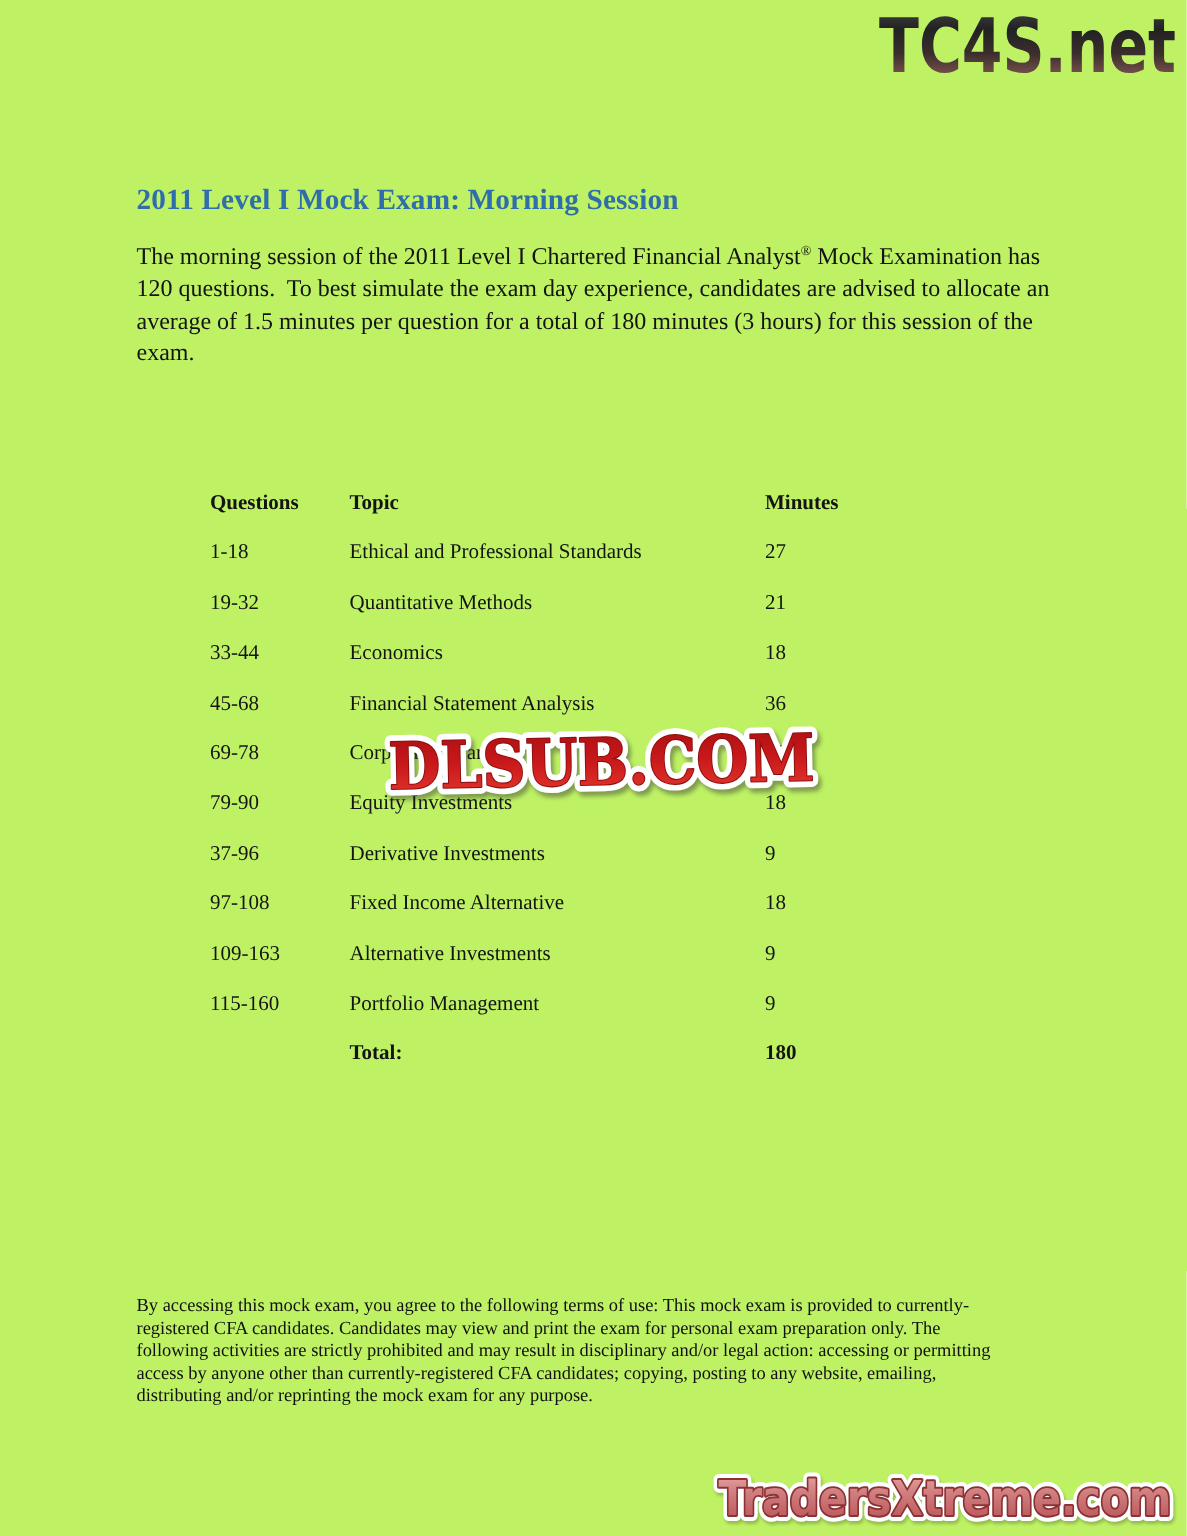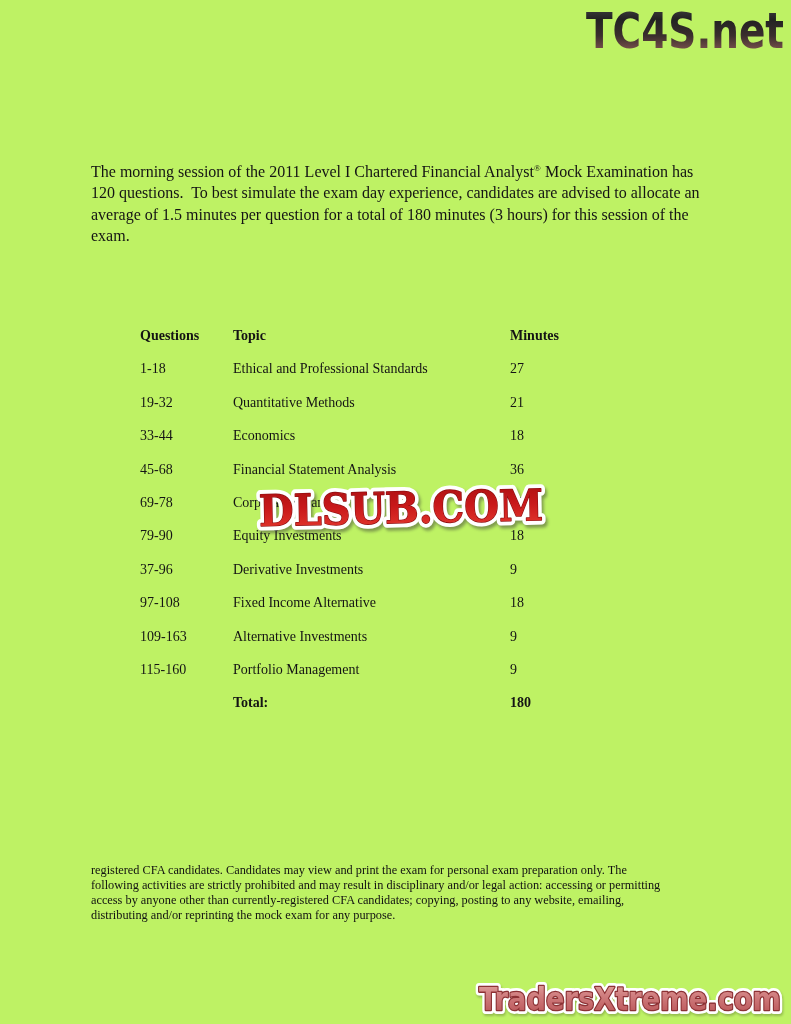--- a/index.html
+++ b/index.html
@@ -99,20 +99,21 @@
         <stop offset="0%" stop-color="#4a4a4a"></stop>
         <stop offset="30%" stop-color="#222222"></stop>
         <stop offset="58%" stop-color="#3a2e2d"></stop>
         <stop offset="85%" stop-color="#7d544e"></stop>
         <stop offset="100%" stop-color="#9b7a70"></stop>
       </linearGradient>
     </defs>
     <text x="208" y="44" text-anchor="end" font-family="DejaVu Sans, sans-serif" font-weight="bold" font-size="50" textLength="198" lengthAdjust="spacingAndGlyphs" fill="url(#tcgrad)">TC4S.net</text>
   </svg>
 
+  <h1 class="title">2011 Level I Mock Exam: Morning Session</h1>
 
   <div class="intro">
     <div class="iline"><span>The morning session of the 2011 Level I Chartered Financial Analyst</span><sup>®</sup><span> Mock Examination has</span></div>
     <div class="iline">120 questions.  To best simulate the exam day experience, candidates are advised to allocate an</div>
     <div class="iline">average of 1.5 minutes per question for a total of 180 minutes (3 hours) for this session of the</div>
     <div class="iline">exam.</div>
   </div>
 
   <div class="sched">
     <div class="trow hdr">
@@ -185,20 +186,21 @@
         <stop offset="100%" stop-color="#e83c30"></stop>
       </linearGradient>
     </defs>
     <g transform="rotate(-1.2 160 32)">
       <text x="160" y="48" text-anchor="middle" font-family="DejaVu Serif, serif" font-weight="bold" font-size="43" textLength="284" lengthAdjust="spacingAndGlyphs" stroke="#ffffff" stroke-width="9" stroke-linejoin="round" fill="#ffffff" paint-order="stroke">DLSUB.COM</text>
       <text x="160" y="48" text-anchor="middle" font-family="DejaVu Serif, serif" font-weight="bold" font-size="43" textLength="284" lengthAdjust="spacingAndGlyphs" stroke="#8e0e10" stroke-width="1.4" stroke-linejoin="round" fill="url(#dlsubgrad)" paint-order="stroke">DLSUB.COM</text>
     </g>
   </svg>
 
   <div class="disclaimer">
+    <div class="dline">By accessing this mock exam, you agree to the following terms of use: This mock exam is provided to currently-</div>
     <div class="dline">registered CFA candidates. Candidates may view and print the exam for personal exam preparation only. The</div>
     <div class="dline">following activities are strictly prohibited and may result in disciplinary and/or legal action: accessing or permitting</div>
     <div class="dline">access by anyone other than currently-registered CFA candidates; copying, posting to any website, emailing,</div>
     <div class="dline">distributing and/or reprinting the mock exam for any purpose.</div>
   </div>
 
   <svg class="tx-svg" viewBox="0 0 328 50">
     <defs>
       <linearGradient id="txgrad" x1="0" y1="0" x2="0" y2="1">
         <stop offset="0%" stop-color="#e7aba7"></stop>

